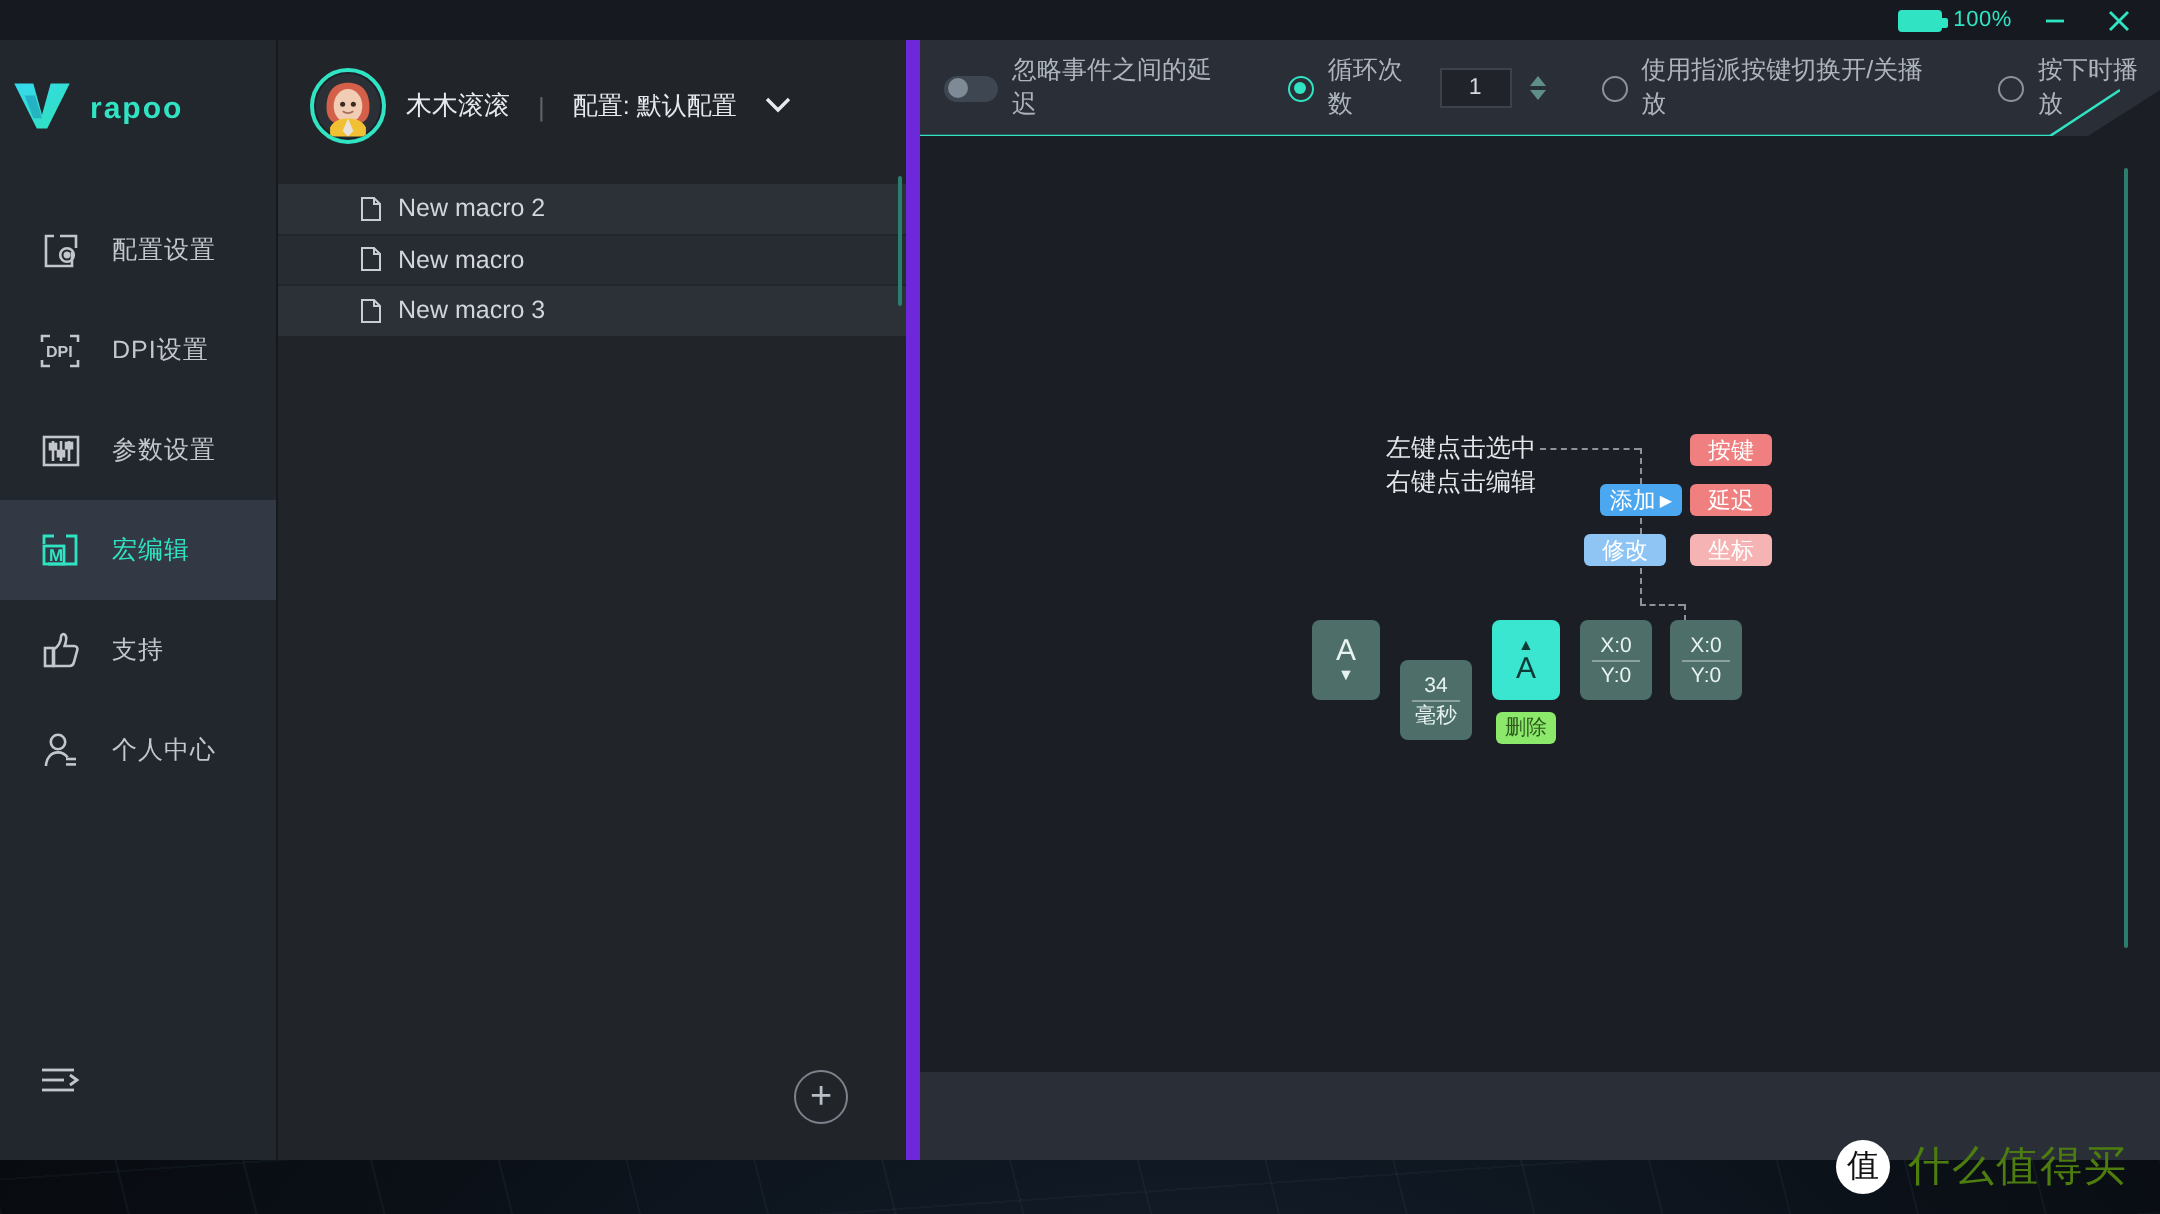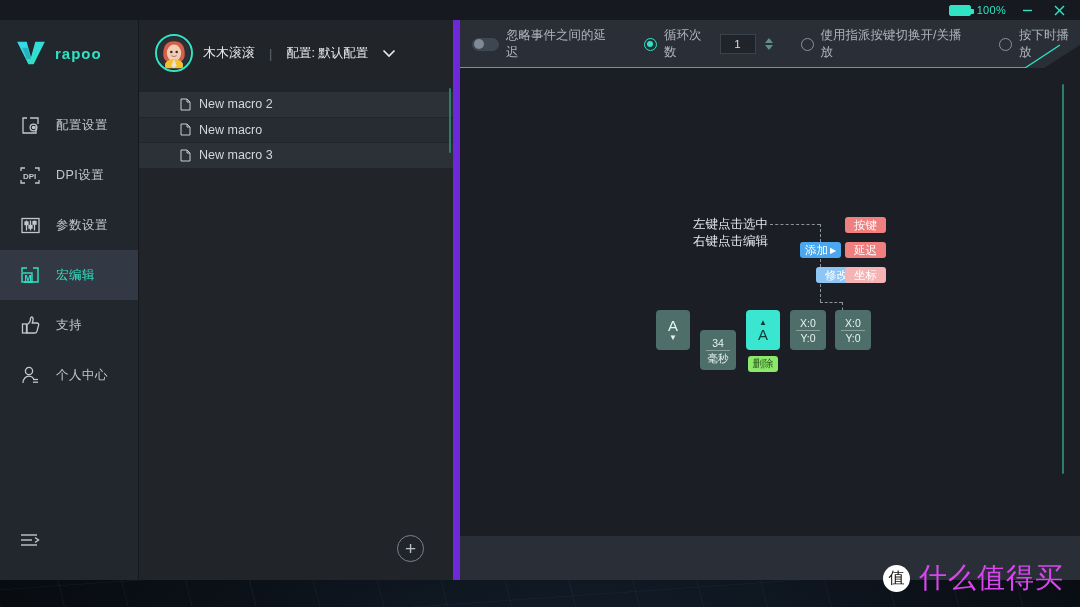--- a/index.html
+++ b/index.html
@@ -58,21 +58,21 @@
   
   #body { flex: 1; display: flex; min-height: 0; }
 
   
   #sidebar {
     width: 139px; background: #22262d; flex: none;
     display: flex; flex-direction: column;
     border-right: 1px solid #15181d;
   }
   #logo {
-    height: 66px; display: flex; align-items: center; gap: 9px; padding-left: 16px;
+    height: 66px; display: flex; align-items: center; gap: 9px; padding-left: 6px;
     flex: none;
   }
   #logo .mark { width: 30px; height: 26px; }
   #logo .word { height: 17px; }
   #nav { padding-top: 14px; }
   .nav-item {
     height: 50px; display: flex; align-items: center; gap: 14px;
     padding-left: 18px; cursor: pointer; color: #c3c7cd;
     position: relative;
   }
@@ -201,21 +201,21 @@
   
   #watermark {
     position: absolute; right: 16px; bottom: 10px;
     display: flex; align-items: center; gap: 9px; z-index: 5;
   }
   #wm-badge {
     width: 27px; height: 27px; border-radius: 50%; background: #fff;
     color: #111; font-size: 16px; display:flex; align-items:center; justify-content:center;
     font-family: "DejaVu Sans", sans-serif;
   }
-  #wm-text { color: #d946ef; font-size: 28px; letter-spacing: 1px; }
+  #wm-text { color: #4d7c0f; font-size: 21px; letter-spacing: 1px; }
 </style>
 </head>
 <body>
 
 <div id="desktop">
   <div id="desktop-grid"></div>
 </div>
 
 <div id="app">
 
@@ -459,21 +459,21 @@
 
           <div class="dashed h" style="left:134px;top:18px;width:50px;"></div>
           <div class="dashed v" style="left:184px;top:18px;height:78px;"></div>
           <div class="dashed h" style="left:184px;top:96px;width:22px;"></div>
           <div class="dashed v" style="left:206px;top:96px;height:14px;"></div>
 
           <div class="ctx" style="left:164px;top:36px;background:#4aa7f0;">
             <span>添加</span>
             <span class="caret">▶</span>
           </div>
-          <div class="ctx" style="left:180px;top:61px;background:#8ec5f5;">
+          <div class="ctx" style="left:156px;top:61px;background:#8ec5f5;">
             <span>修改</span>
           </div>
 
           <div class="ctx" style="left:209px;top:11px;background:#f07f7f;">
             <span>按键</span>
           </div>
           <div class="ctx" style="left:209px;top:36px;background:#f07f7f;">
             <span>延迟</span>
           </div>
           <div class="ctx" style="left:209px;top:61px;background:#f5b3b3;">

